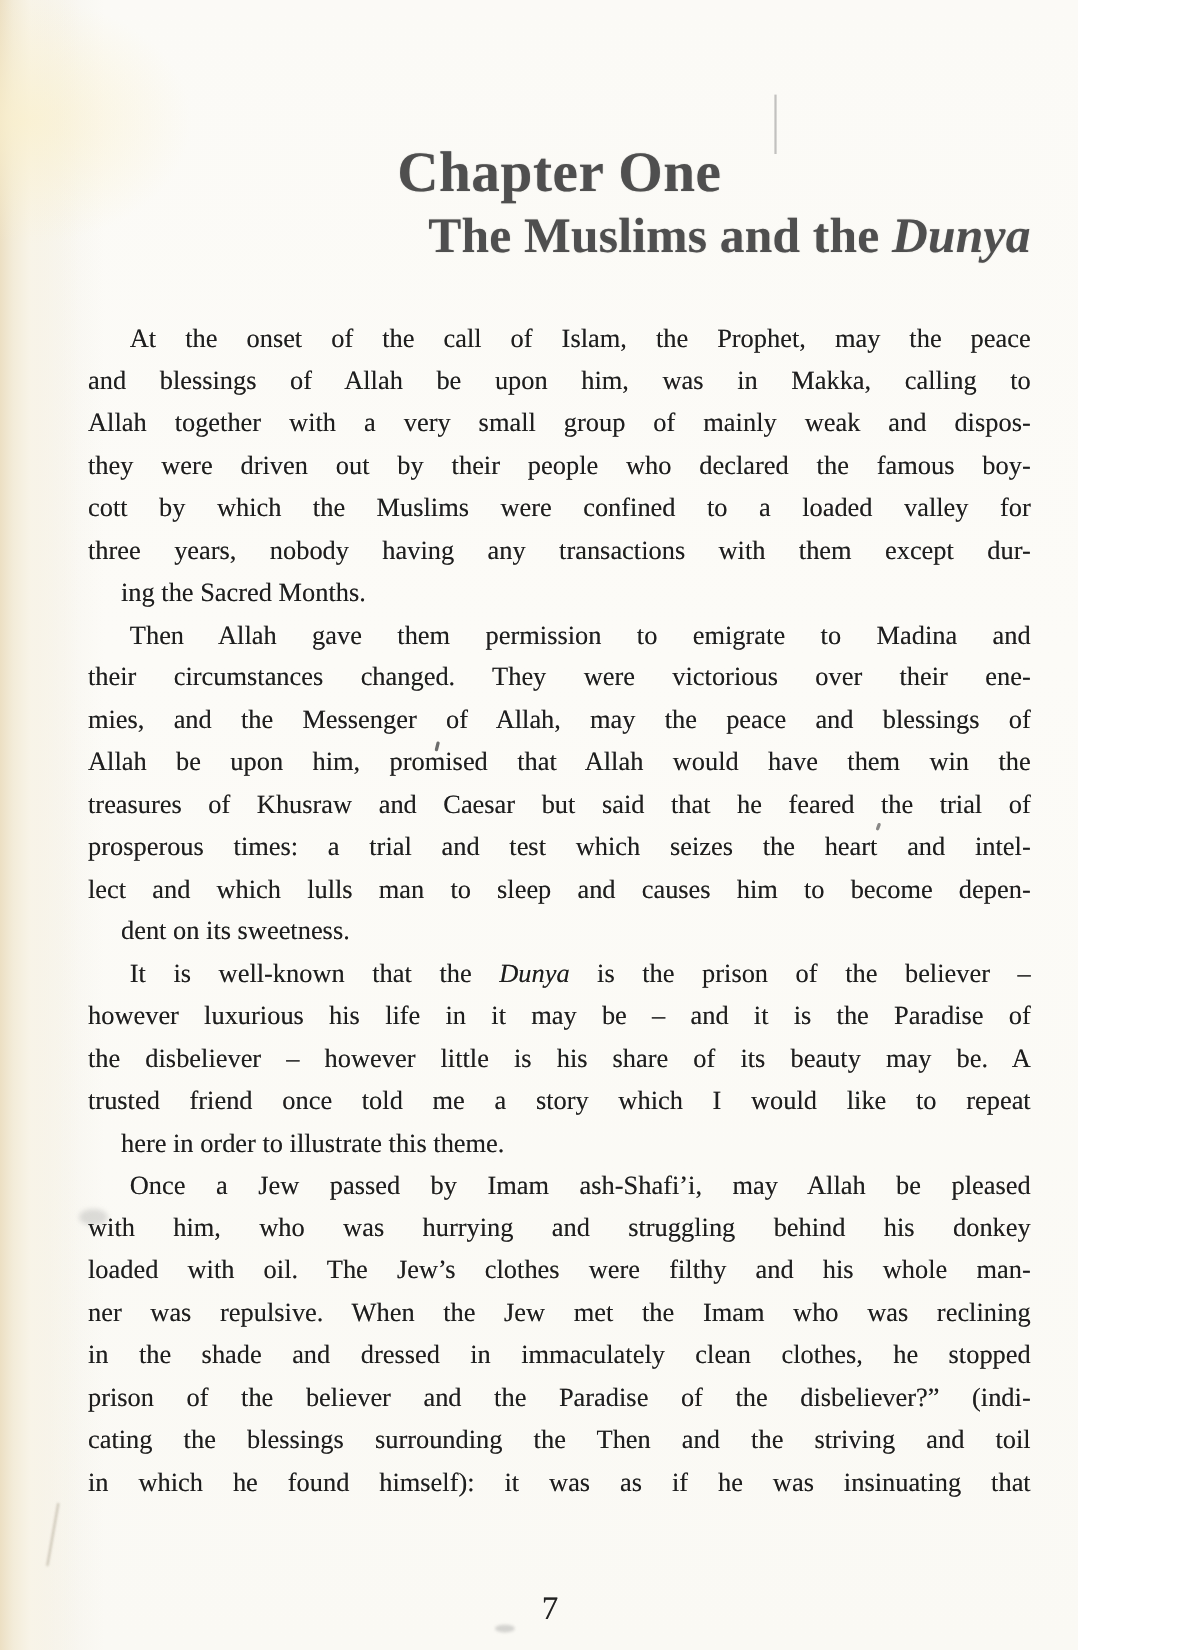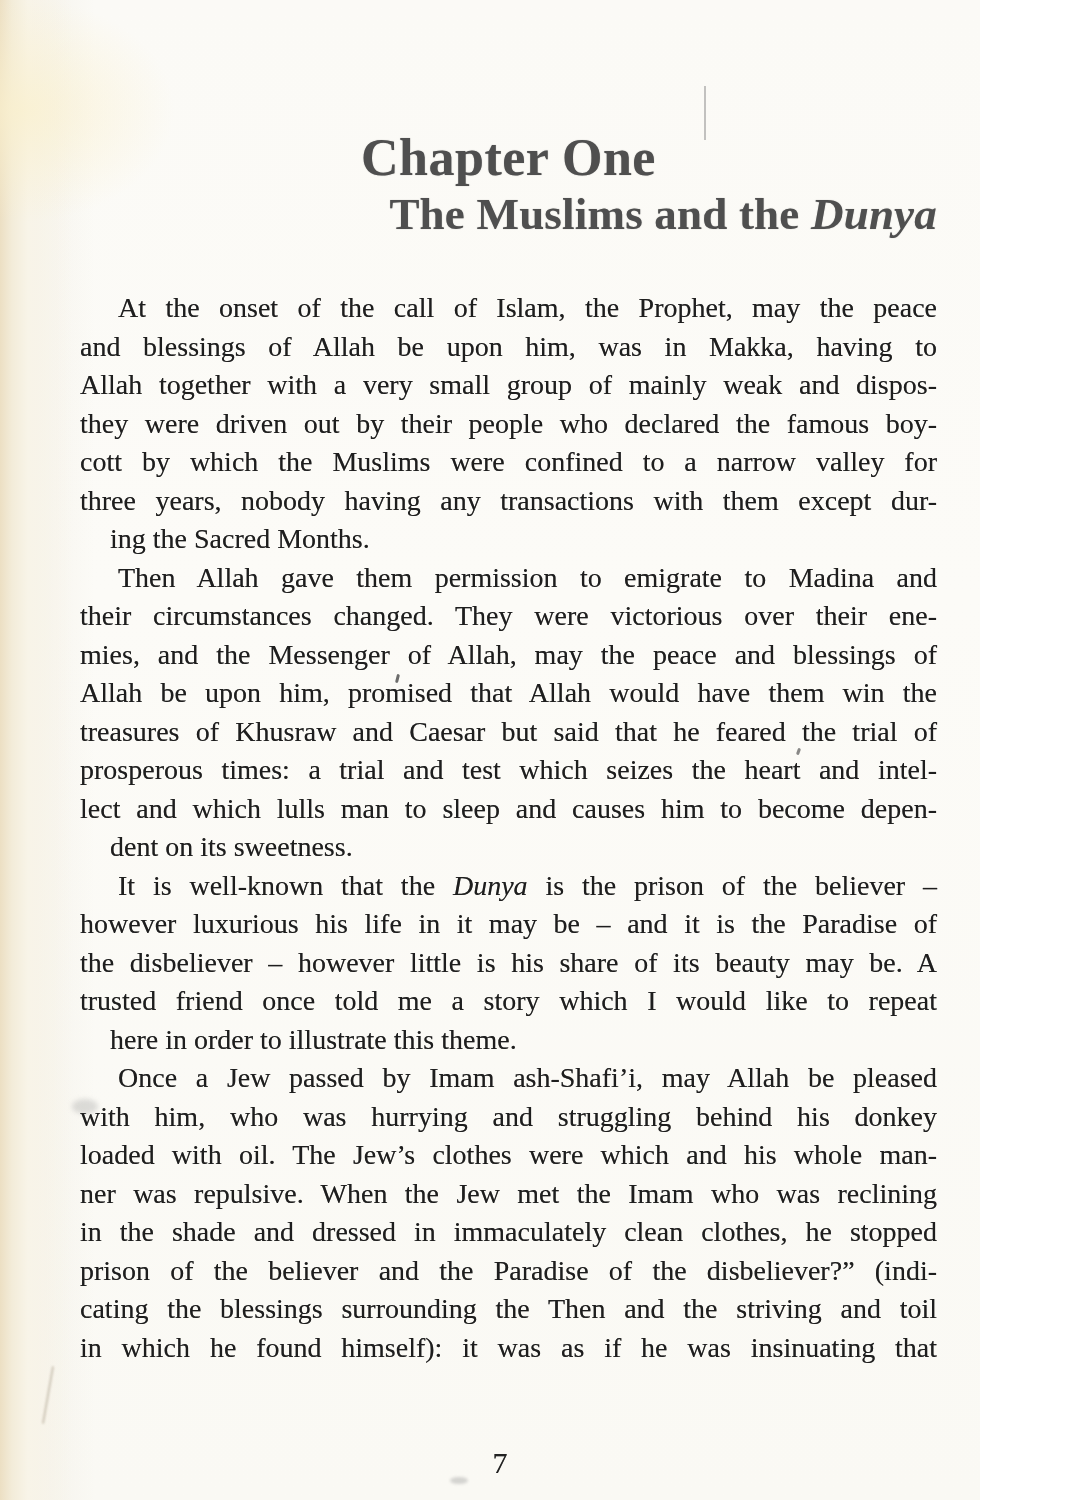--- a/index.html
+++ b/index.html
@@ -29,21 +29,21 @@
   .title1{
     font-size:52px;font-weight:bold;line-height:1.15;margin:0;
     letter-spacing:.5px;text-shadow:0 0 1px rgba(90,90,90,.55);
   }
   .title2{
     font-size:45px;font-weight:bold;line-height:1.1;margin:2px 0 0 0;
     letter-spacing:.2px;text-shadow:0 0 1px rgba(90,90,90,.5);text-align:right;
   }
   .body-text{
     position:absolute;left:80px;top:289px;width:857px;
-    font-size:28px;color:#1e1e1e;
+    font-size:24px;color:#1e1e1e;
     text-shadow:0 0 .5px rgba(25,25,25,.55);
   }
   .line{
     height:38.5px;line-height:38.5px;
     text-align:justify;text-align-last:justify;-moz-text-align-last:justify;
     white-space:normal;
   }
   .line.last{text-align-last:left;margin-left:30px;-moz-text-align-last:left;}
   .line.indent{text-indent:38px;}
   .it{font-style:italic;}
@@ -64,42 +64,42 @@
   <div class="artifact speck-a"></div>
   <div class="artifact speck-b"></div>
 
   <div class="titles">
     <h1 class="title1">Chapter One</h1>
     <h2 class="title2"><span>The Muslims and the </span><span class="it">Dunya</span></h2>
   </div>
 
   <div class="body-text">
       <div class="line indent">At the onset of the call of Islam, the Prophet, may the peace</div>
-      <div class="line">and blessings of Allah be upon him, was in Makka, having to</div>
+      <div class="line">and blessings of Allah be upon him, was in Makka, calling to</div>
       <div class="line">Allah together with a very small group of mainly weak and dispos-</div>
       <div class="line">they were driven out by their people who declared the famous boy-</div>
-      <div class="line">cott by which the Muslims were confined to a narrow valley for</div>
+      <div class="line">cott by which the Muslims were confined to a loaded valley for</div>
       <div class="line">three years, nobody having any transactions with them except dur-</div>
       <div class="line last">ing the Sacred Months.</div>
       <div class="line indent">Then Allah gave them permission to emigrate to Madina and</div>
       <div class="line">their circumstances changed. They were victorious over their ene-</div>
       <div class="line">mies, and the Messenger of Allah, may the peace and blessings of</div>
       <div class="line">Allah be upon him, promised that Allah would have them win the</div>
       <div class="line">treasures of Khusraw and Caesar but said that he feared the trial of</div>
       <div class="line">prosperous times: a trial and test which seizes the heart and intel-</div>
       <div class="line">lect and which lulls man to sleep and causes him to become depen-</div>
       <div class="line last">dent on its sweetness.</div>
       <div class="line indent"><span>It is well-known that the </span><span class="it">Dunya</span><span> is the prison of the believer –</span></div>
       <div class="line">however luxurious his life in it may be – and it is the Paradise of</div>
       <div class="line">the disbeliever – however little is his share of its beauty may be. A</div>
       <div class="line">trusted friend once told me a story which I would like to repeat</div>
       <div class="line last">here in order to illustrate this theme.</div>
       <div class="line indent">Once a Jew passed by Imam ash-Shafi’i, may Allah be pleased</div>
       <div class="line">with him, who was hurrying and struggling behind his donkey</div>
-      <div class="line">loaded with oil. The Jew’s clothes were which and his whole man-</div>
+      <div class="line">loaded with oil. The Jew’s clothes were filthy and his whole man-</div>
       <div class="line">ner was repulsive. When the Jew met the Imam who was reclining</div>
       <div class="line">in the shade and dressed in immaculately clean clothes, he stopped</div>
       <div class="line">prison of the believer and the Paradise of the disbeliever?” (indi-</div>
       <div class="line">cating the blessings surrounding the Then and the striving and toil</div>
       <div class="line">in which he found himself): it was as if he was insinuating that</div>
     </div>
 
   <div class="page-number">7</div>
 </div>
 

